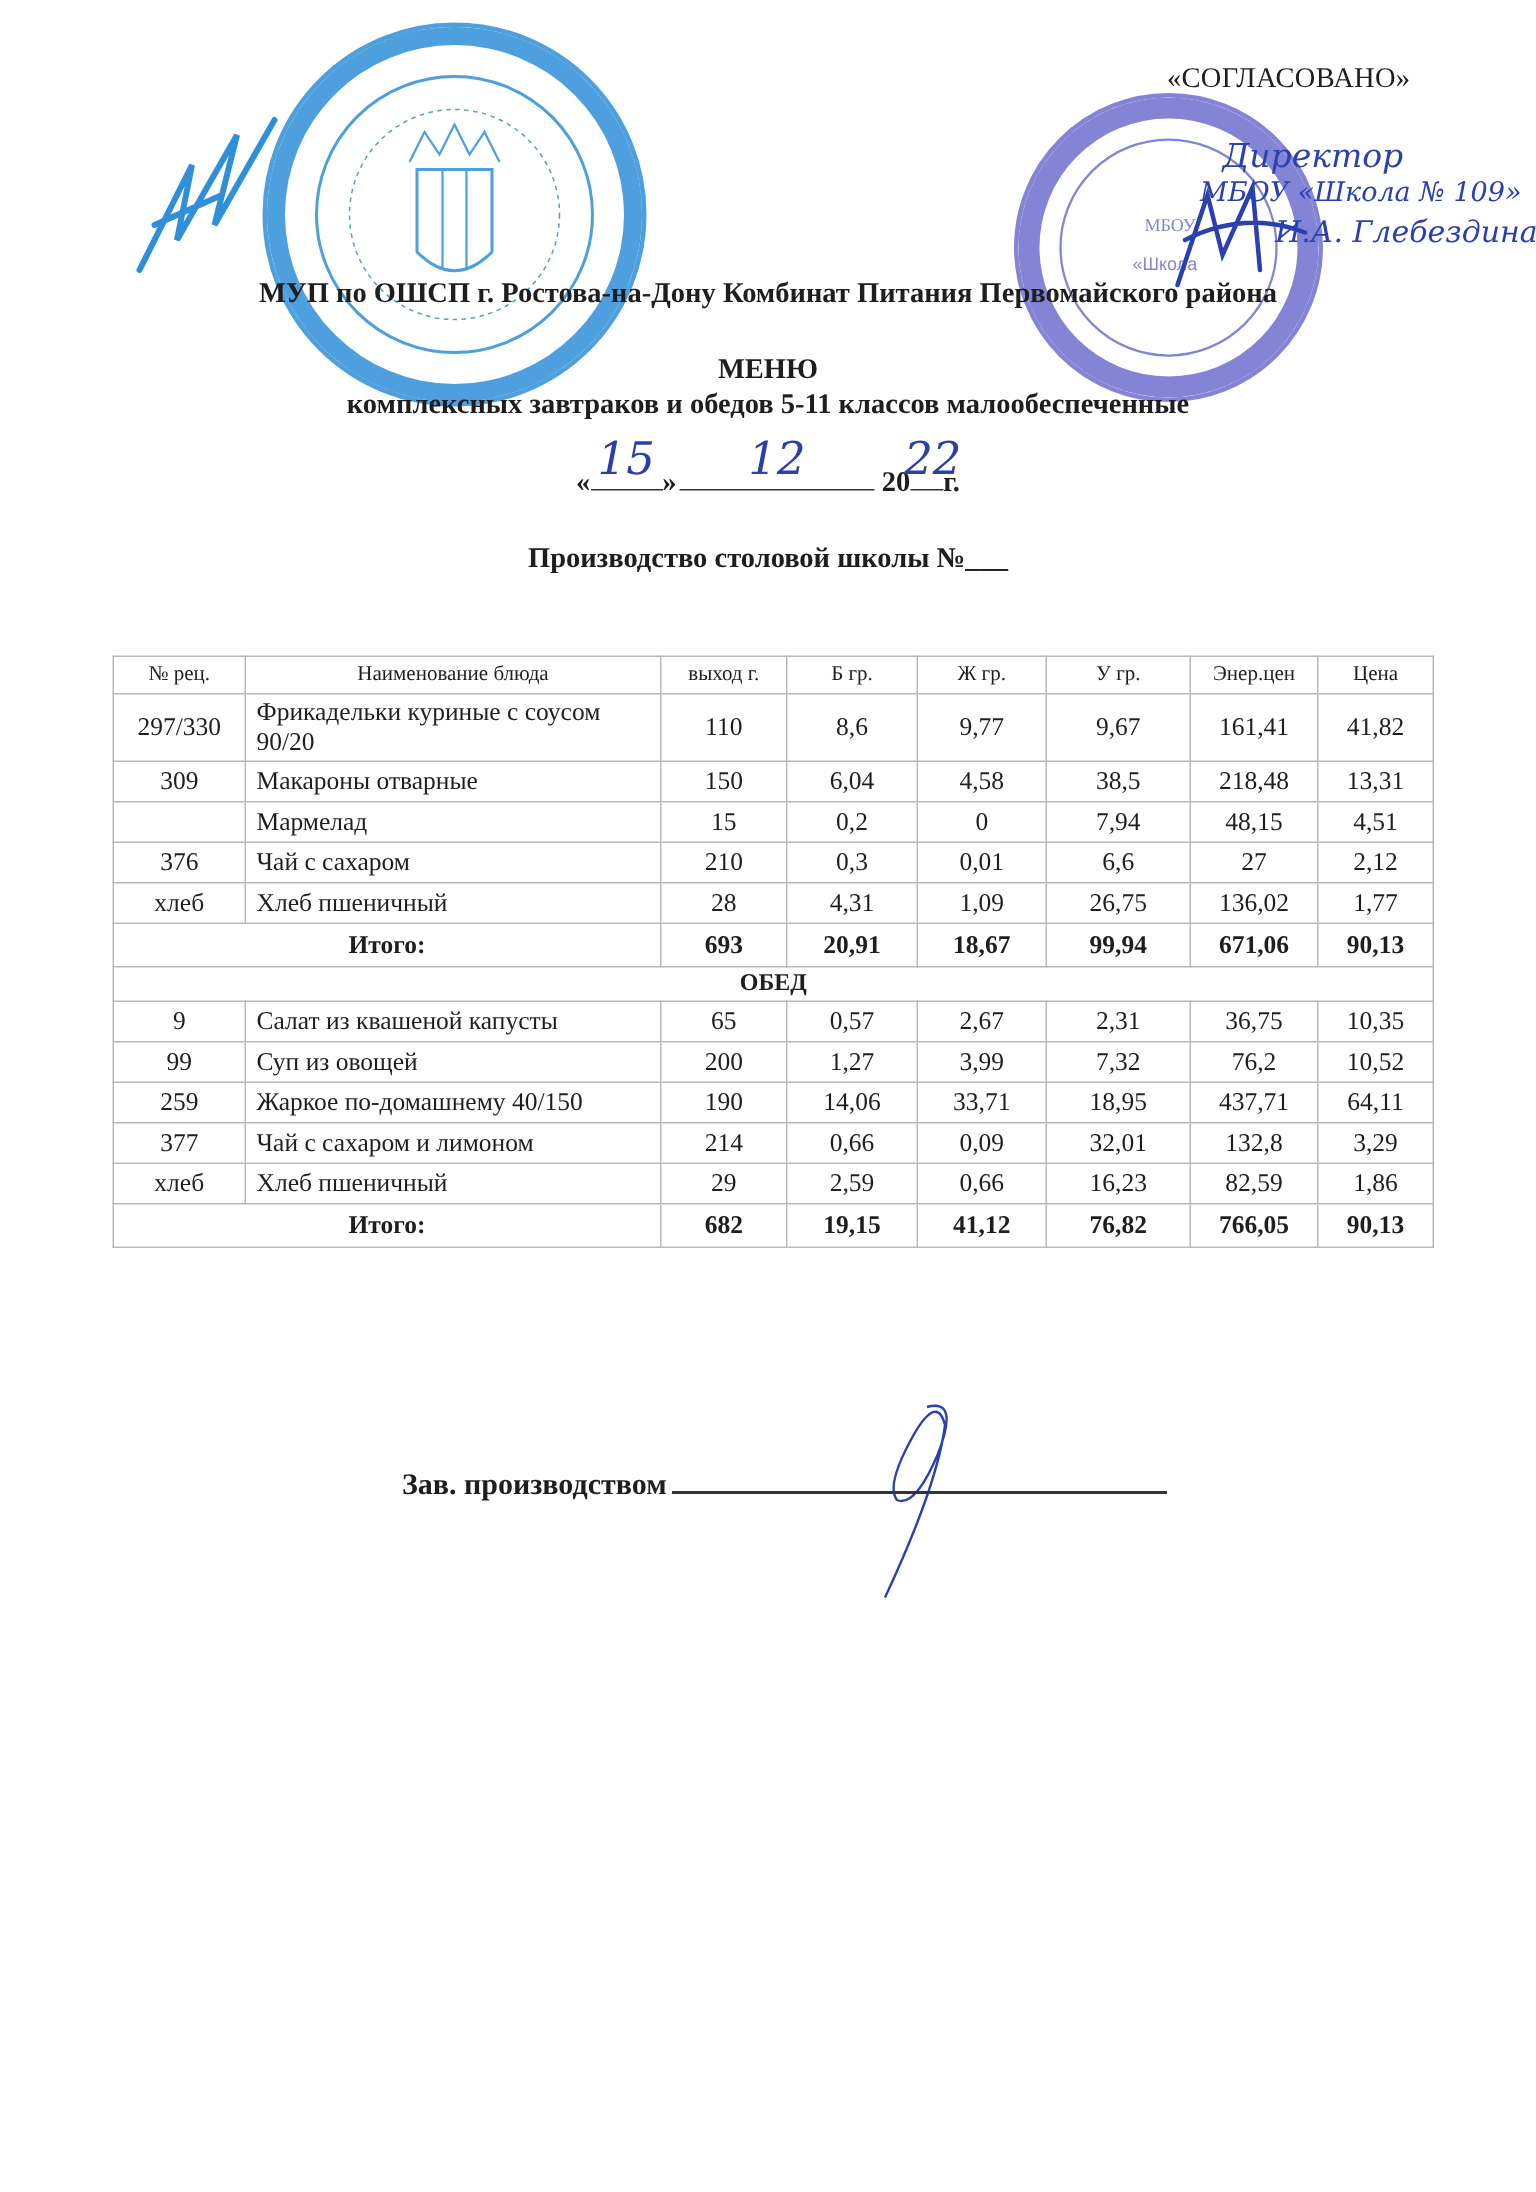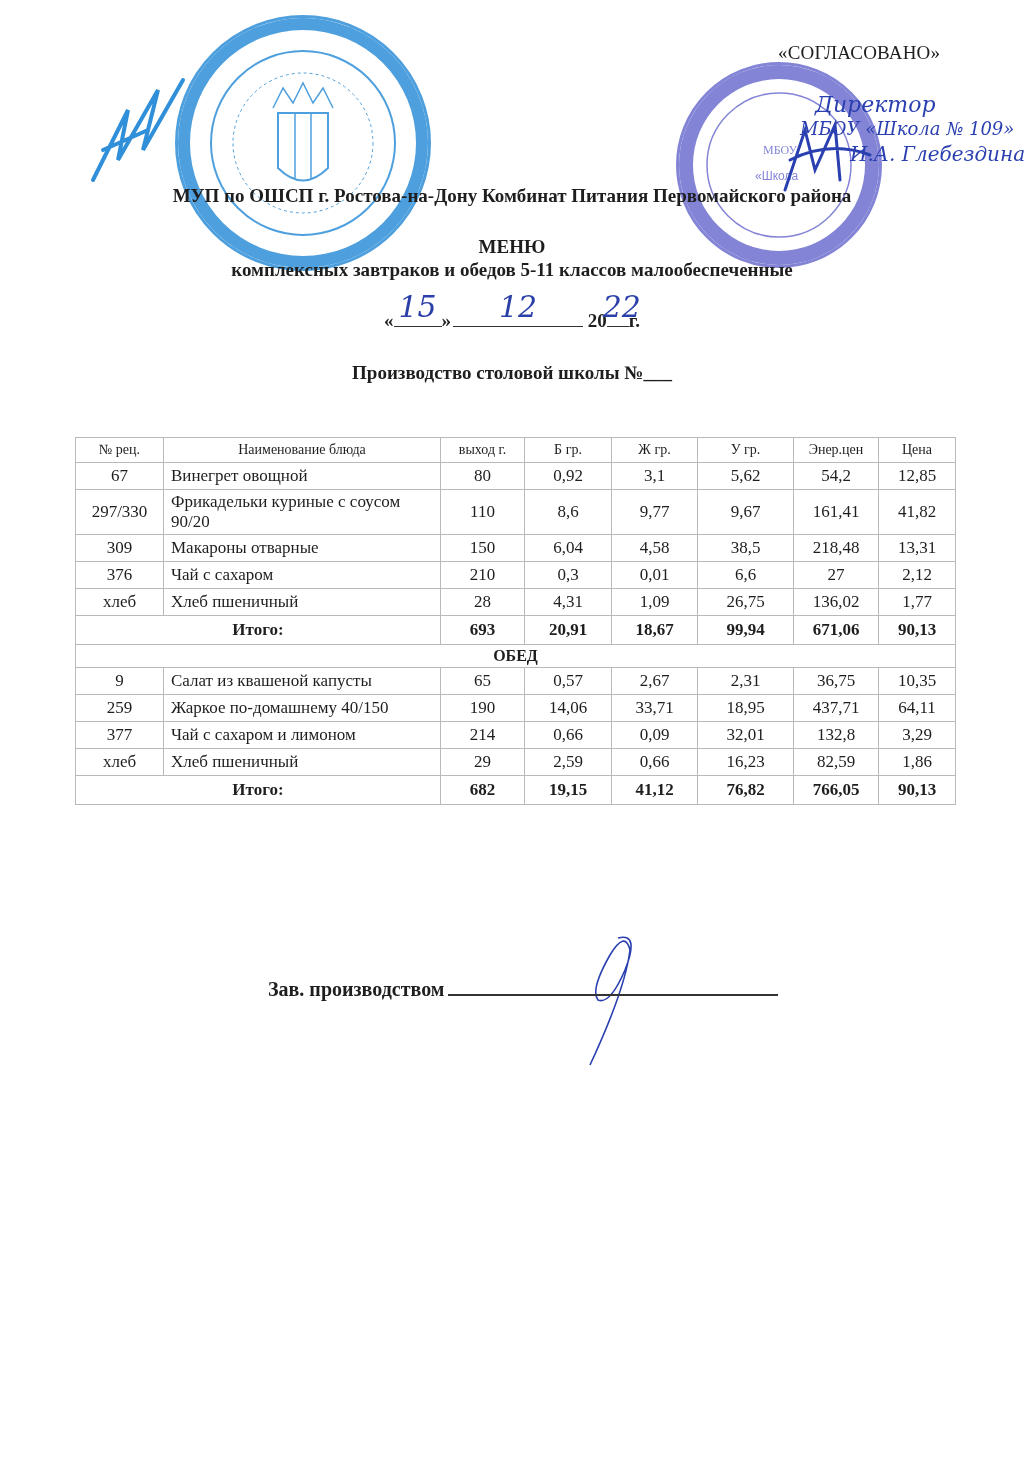--- a/index.html
+++ b/index.html
@@ -101,30 +101,20 @@
       <th>Наименование блюда</th>
       <th>выход г.</th>
       <th>Б гр.</th>
       <th>Ж гр.</th>
       <th>У гр.</th>
       <th>Энер.цен</th>
       <th>Цена</th>
     </tr>
   </thead>
   <tbody id="menu-body">
-      <tr>
-        <td>67</td>
-        <td class="name">Винегрет овощной</td>
-        <td>80</td>
-        <td>0,92</td>
-        <td>3,1</td>
-        <td>5,62</td>
-        <td>54,2</td>
-        <td>12,85</td>
-      </tr>
       <tr class="tall">
         <td style="word-break: break-all;">297/330</td>
         <td class="name" style="white-space: normal;">Фрикадельки куриные с соусом 90/20</td>
         <td>110</td>
         <td>8,6</td>
         <td>9,77</td>
         <td>9,67</td>
         <td>161,41</td>
         <td>41,82</td>
       </tr>
@@ -132,20 +122,30 @@
         <td>309</td>
         <td class="name">Макароны отварные</td>
         <td>150</td>
         <td>6,04</td>
         <td>4,58</td>
         <td>38,5</td>
         <td>218,48</td>
         <td>13,31</td>
       </tr>
       <tr>
+        <td></td>
+        <td class="name">Мармелад</td>
+        <td>15</td>
+        <td>0,2</td>
+        <td>0</td>
+        <td>7,94</td>
+        <td>48,15</td>
+        <td>4,51</td>
+      </tr>
+      <tr>
         <td>376</td>
         <td class="name">Чай с сахаром</td>
         <td>210</td>
         <td>0,3</td>
         <td>0,01</td>
         <td>6,6</td>
         <td>27</td>
         <td>2,12</td>
       </tr>
       <tr>
@@ -174,20 +174,30 @@
         <td>9</td>
         <td class="name">Салат из квашеной капусты</td>
         <td>65</td>
         <td>0,57</td>
         <td>2,67</td>
         <td>2,31</td>
         <td>36,75</td>
         <td>10,35</td>
       </tr>
       <tr>
+        <td>99</td>
+        <td class="name">Суп из овощей</td>
+        <td>200</td>
+        <td>1,27</td>
+        <td>3,99</td>
+        <td>7,32</td>
+        <td>76,2</td>
+        <td>10,52</td>
+      </tr>
+      <tr>
         <td>259</td>
         <td class="name">Жаркое по-домашнему 40/150</td>
         <td>190</td>
         <td>14,06</td>
         <td>33,71</td>
         <td>18,95</td>
         <td>437,71</td>
         <td>64,11</td>
       </tr>
       <tr>

